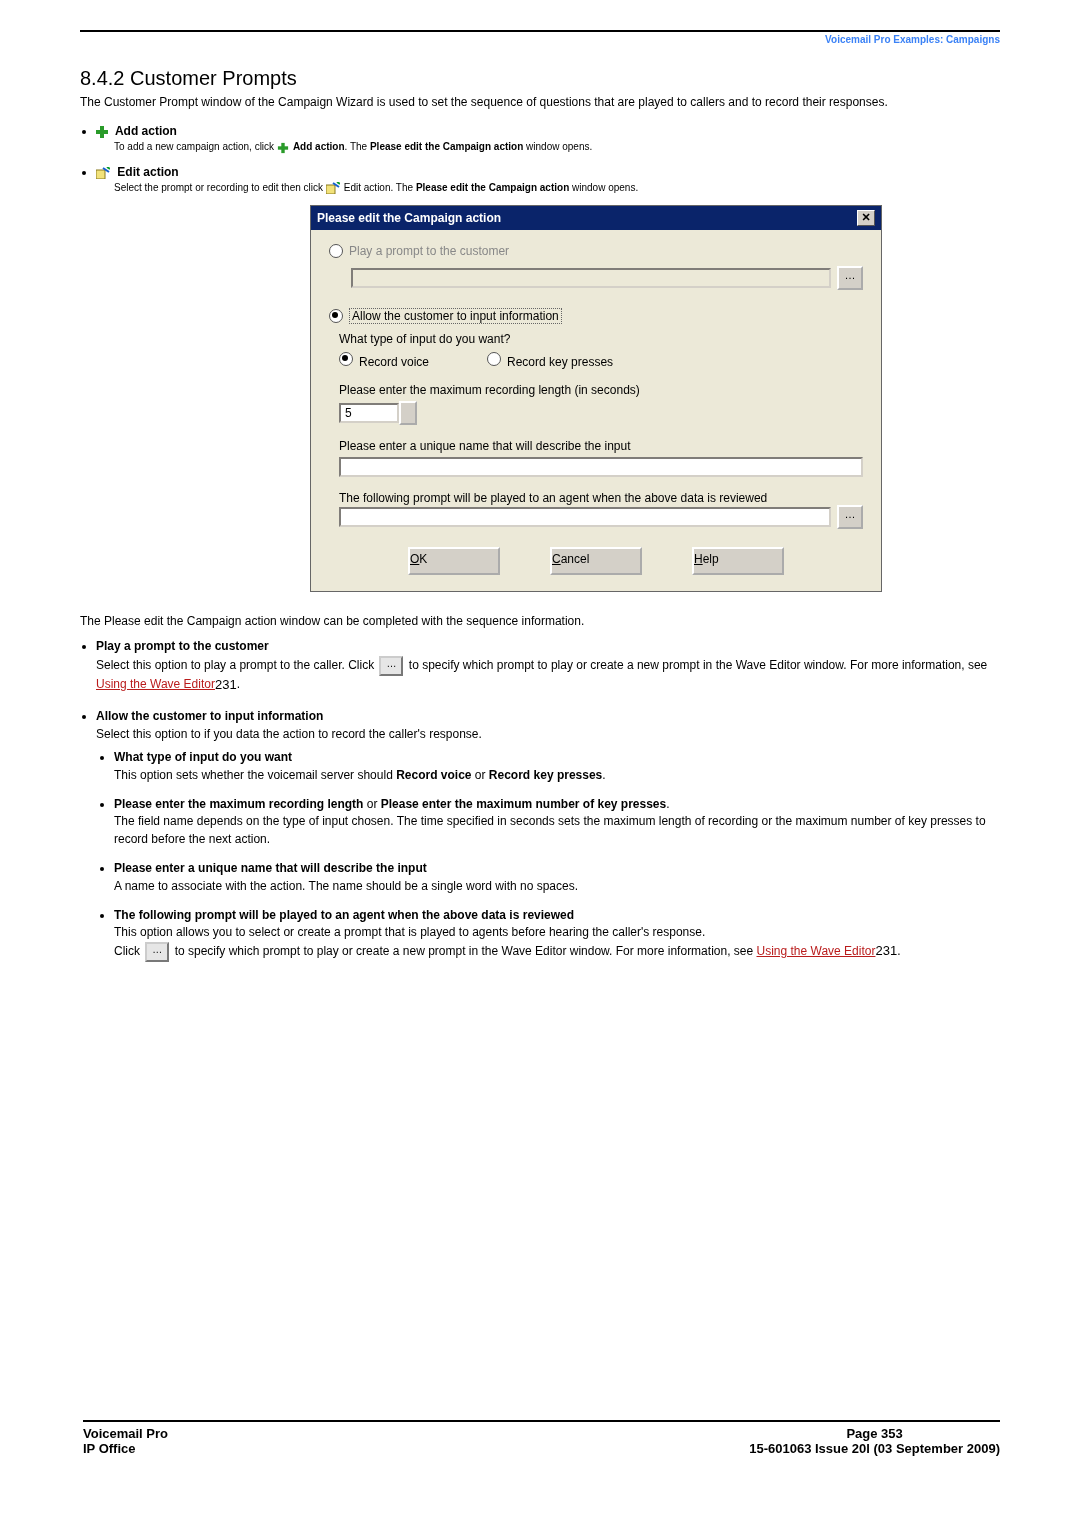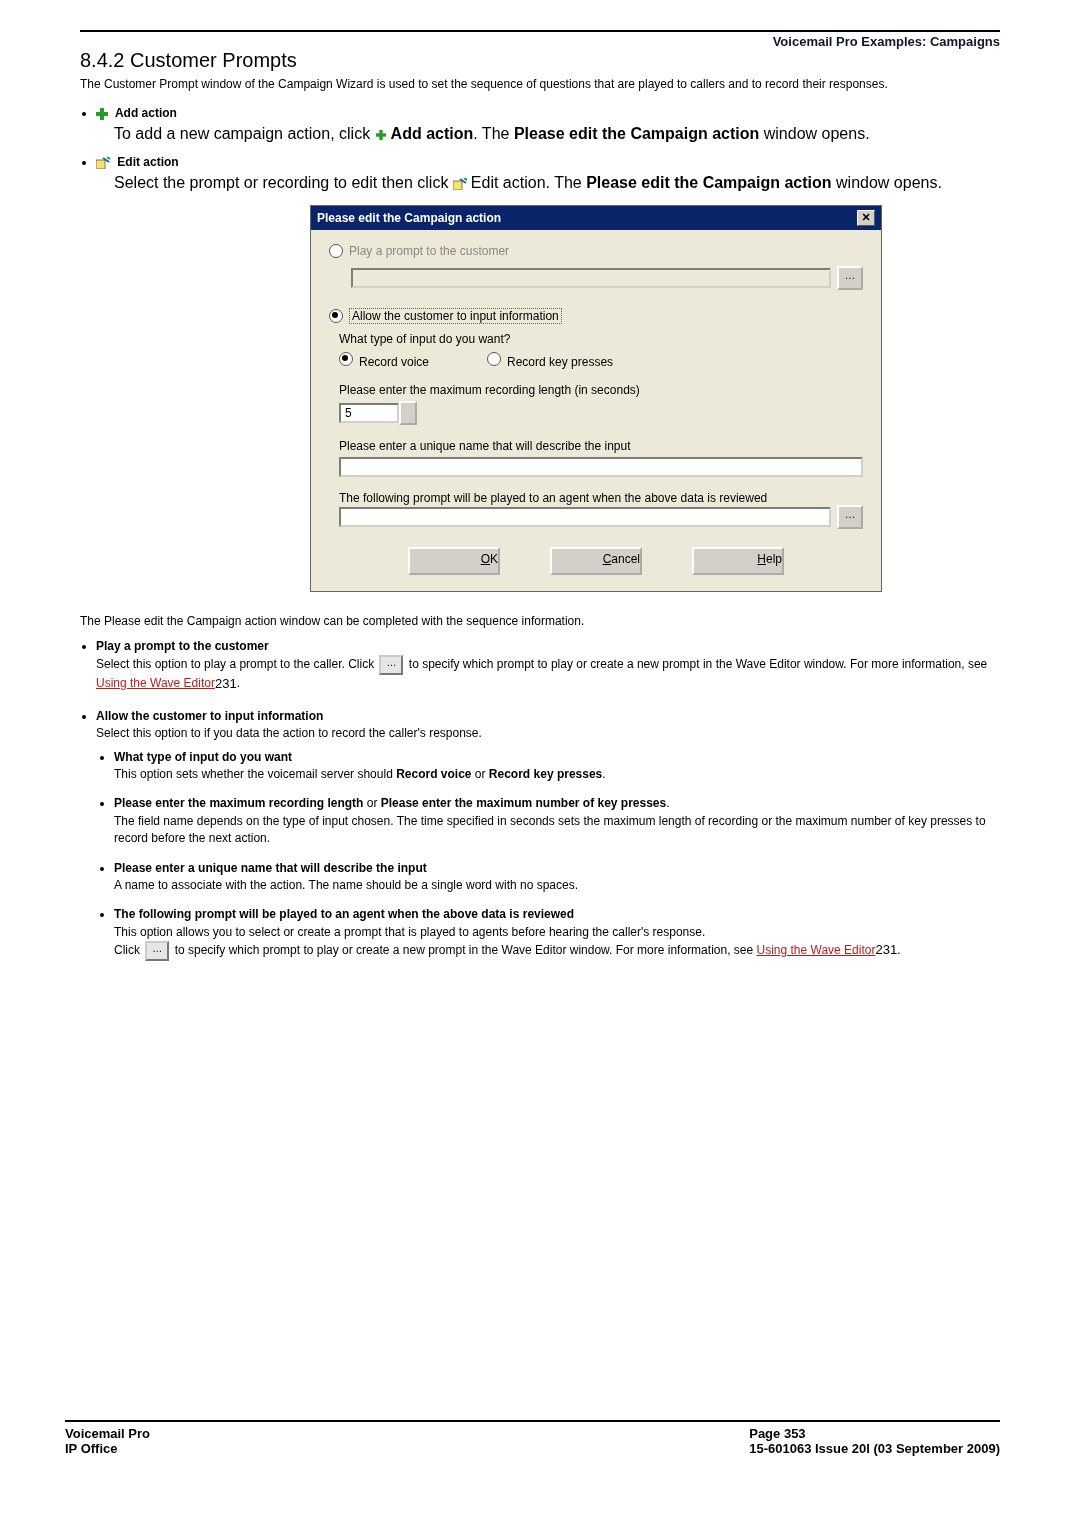--- a/index.html
+++ b/index.html
@@ -1,30 +1,30 @@
 <!DOCTYPE html>
 <html><head>
 <meta charset="utf-8">
 <style>
 html,body{margin:0;padding:0;background:#fff;font-family:Verdana,Geneva,sans-serif;color:#000}
 .page{width:1000px;margin:0 auto;padding:30px 40px 0 40px;box-sizing:border-box;position:relative;min-height:1480px}
 .top-rule{border-top:2px solid #000;margin-bottom:2px}
-.breadcrumb{text-align:right;color:#0f172a;font-weight:700;font-size:13px;margin-bottom:0}
+.breadcrumb{text-align:right;color:#3b82f6;font-weight:700;font-size:10px;margin-bottom:22px}
 h1{font-family:Arial,Helvetica,sans-serif;font-weight:400;font-size:20px;margin:0 0 4px 0}
 .intro{font-size:12px;line-height:1.35;margin:0 0 14px 0}
 ul.top{list-style:disc;margin:0 0 6px 16px;padding:0}
 ul.top>li{font-size:12px;margin-bottom:10px}
 .label-row{font-weight:700;font-size:12px}
 .icon-plus{display:inline-block;width:12px;height:12px;position:relative;vertical-align:middle;margin-right:4px}
 .icon-plus::before,.icon-plus::after{content:"";position:absolute;background:#2a9b2a}
 .icon-plus::before{left:4px;top:0;width:4px;height:12px}
 .icon-plus::after{top:4px;left:0;height:4px;width:12px}
 .icon-edit{display:inline-block;width:14px;height:12px;vertical-align:middle;margin-right:4px;position:relative}
 .icon-edit svg{display:block}
-.sub{font-size:16px;margin:2px 0 0 18px;line-height:1.45}
+.sub{font-size:10px;margin:2px 0 0 18px;line-height:1.45}
 .dialog-wrap{margin:8px 0 22px 230px}
 .dialog{width:570px;border:1px solid #666;background:#ece9d8;font-family:Tahoma,Verdana,sans-serif}
 .titlebar{background:#0a246a;color:#fff;font-size:12px;font-weight:700;padding:4px 6px;display:flex;justify-content:space-between;align-items:center}
 .closebox{width:16px;height:14px;background:#d4d0c8;border:1px solid #fff;border-right-color:#555;border-bottom-color:#555;color:#000;font-weight:700;font-size:11px;text-align:center;line-height:12px}
 .dlg-body{padding:14px 18px 16px 18px;font-size:12px;color:#000}
 .opt-row{display:flex;align-items:center;gap:6px;margin-bottom:8px}
 .opt-row.disabled{color:#888}
 .radio{width:12px;height:12px;border:1px solid #555;border-radius:50%;background:#fff;display:inline-block;position:relative;flex-shrink:0}
 .radio.checked::after{content:"";position:absolute;width:6px;height:6px;background:#000;border-radius:50%;left:2px;top:2px}
 .textbox{border:2px inset #d4d0c8;background:#fff;height:20px;box-sizing:border-box}
@@ -35,32 +35,32 @@
 .section-q{margin-left:10px}
 .section-q .q-label{margin:6px 0}
 .rv-row{display:flex;align-items:center;gap:58px;margin:4px 0 14px 0}
 .rv-row .radio{margin-right:6px}
 .numrow{display:flex;align-items:center;margin:4px 0 14px 0}
 .numbox{width:60px;height:20px;border:2px inset #d4d0c8;background:#fff;padding:0 4px;box-sizing:border-box;display:flex;align-items:center}
 .spinner{width:14px;height:20px;border:2px outset #fff;background:#d4d0c8;margin-left:0}
 .fullbox{display:block;margin:4px 0 14px 0}
 .fullbox .textbox{width:100%}
 .btnrow{display:flex;justify-content:center;gap:50px;margin-top:14px}
-.winbtn{min-width:88px;height:24px;border:2px outset #fff;background:#d4d0c8;font-size:12px;text-align:right;line-height:20px}
+.winbtn{min-width:88px;height:24px;border:2px outset #fff;background:#d4d0c8;font-size:12px;text-align:left;line-height:20px}
 .winbtn u{text-decoration:underline}
 .below{font-size:12px;margin:0 0 10px 0}
 ul.mid{list-style:disc;margin:0 0 0 16px;padding:0}
 ul.mid>li{font-size:12px;margin-bottom:14px;line-height:1.45}
 ul.inner{list-style:disc;margin:6px 0 0 18px;padding:0}
 ul.inner>li{font-size:12px;margin-bottom:12px;line-height:1.45}
 .b{font-weight:700}
 .inline-dotbtn{display:inline-block;width:20px;height:16px;border:2px outset #ccc;background:#e6e6e6;font-size:10px;text-align:center;line-height:12px;vertical-align:middle;margin:0 2px}
 a.link{color:#b91c1c;text-decoration:underline}
 .ref{font-size:13px;vertical-align:top}
-.footer{position:absolute;left:25px;right:40px;bottom:24px}
+.footer{position:absolute;left:43px;right:40px;bottom:24px}
 .footer-rule{border-top:2px solid #000;margin-bottom:4px}
 .footer-row{display:flex;justify-content:space-between;font-size:13px;font-weight:700;font-family:Arial,Helvetica,sans-serif}
 .dotted{border:1px dotted #666;padding:0 2px}
 </style>
 </head>
 <body>
 
 <div class="page">
   <div class="top-rule"></div>
   <div class="breadcrumb">Voicemail Pro Examples: Campaigns</div>
@@ -195,19 +195,19 @@
     </li>
   </ul>
 
   <div class="footer">
     <div class="footer-rule"></div>
     <div class="footer-row">
       <div>
         <div>Voicemail Pro</div>
         <div>IP Office</div>
       </div>
-      <div style="text-align:left">
+      <div style="text-align:center">
         <div>Page 353</div>
         <div>15-601063 Issue 20l (03 September 2009)</div>
       </div>
     </div>
   </div>
 </div>
 
 </body></html>

